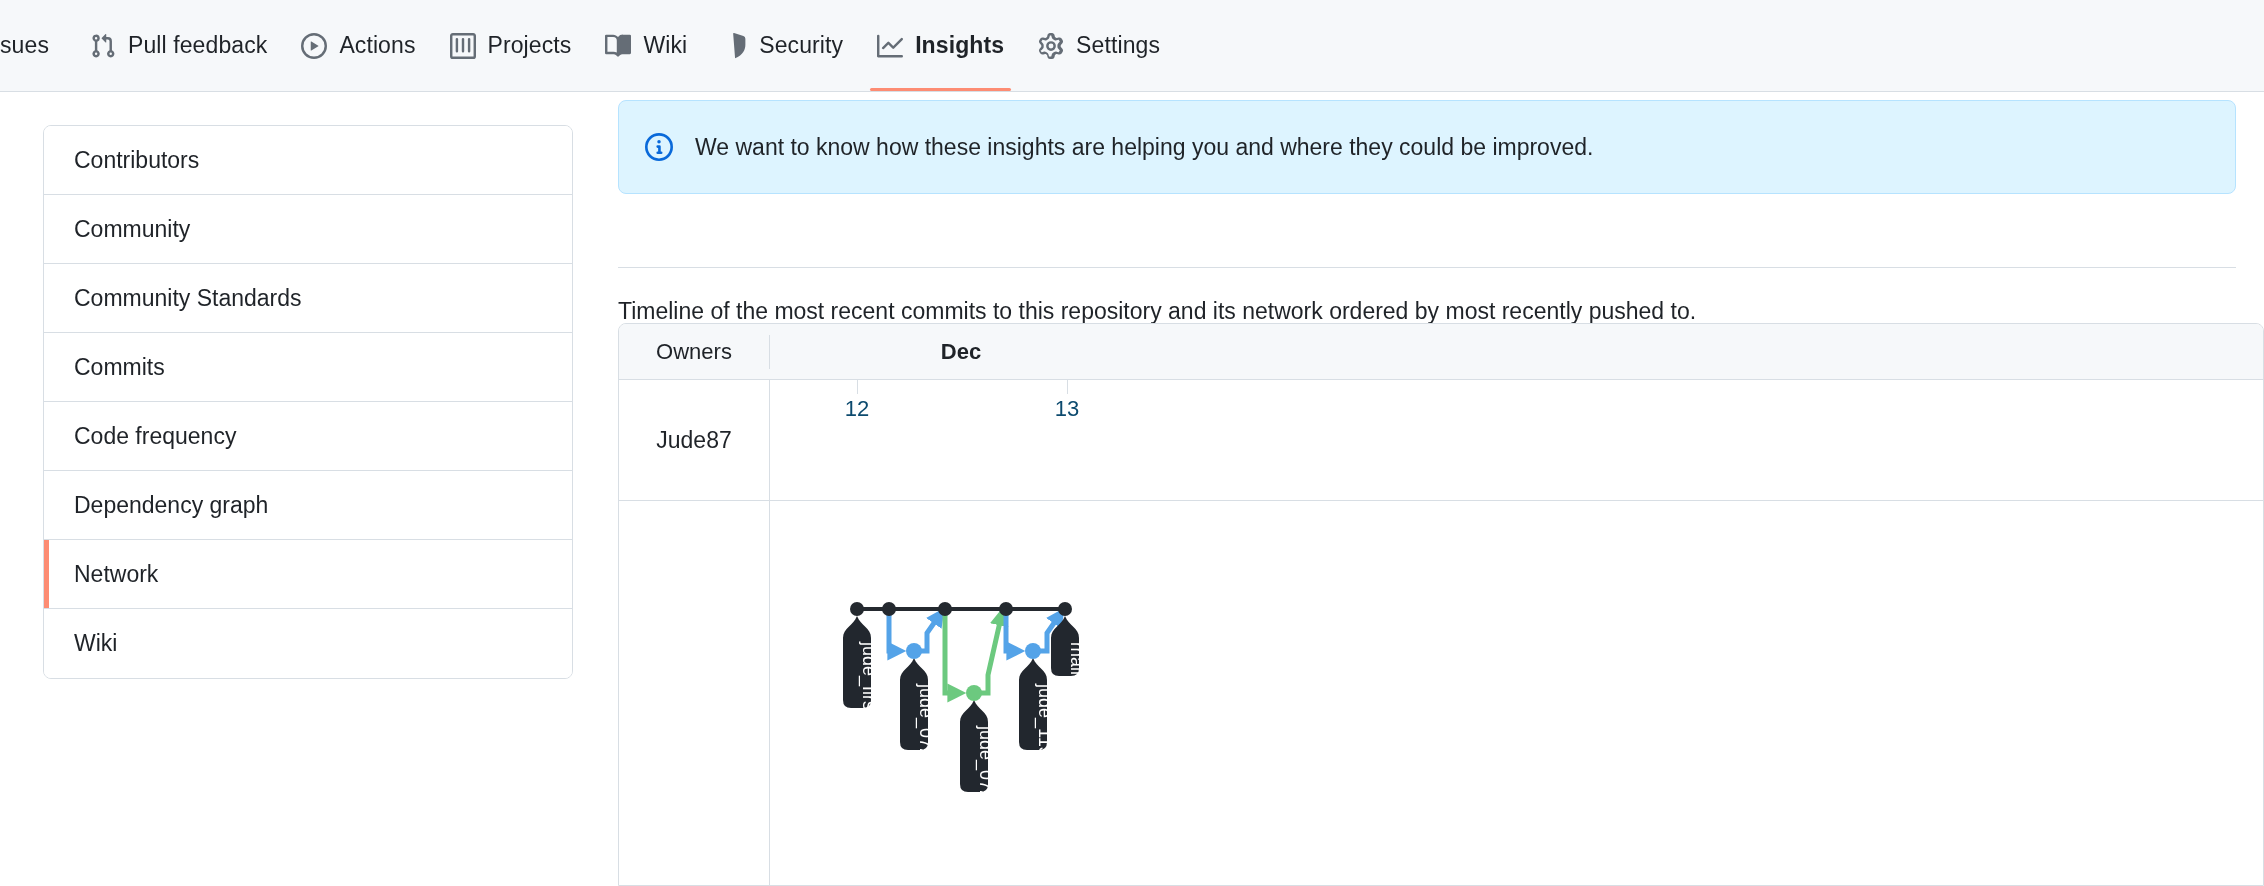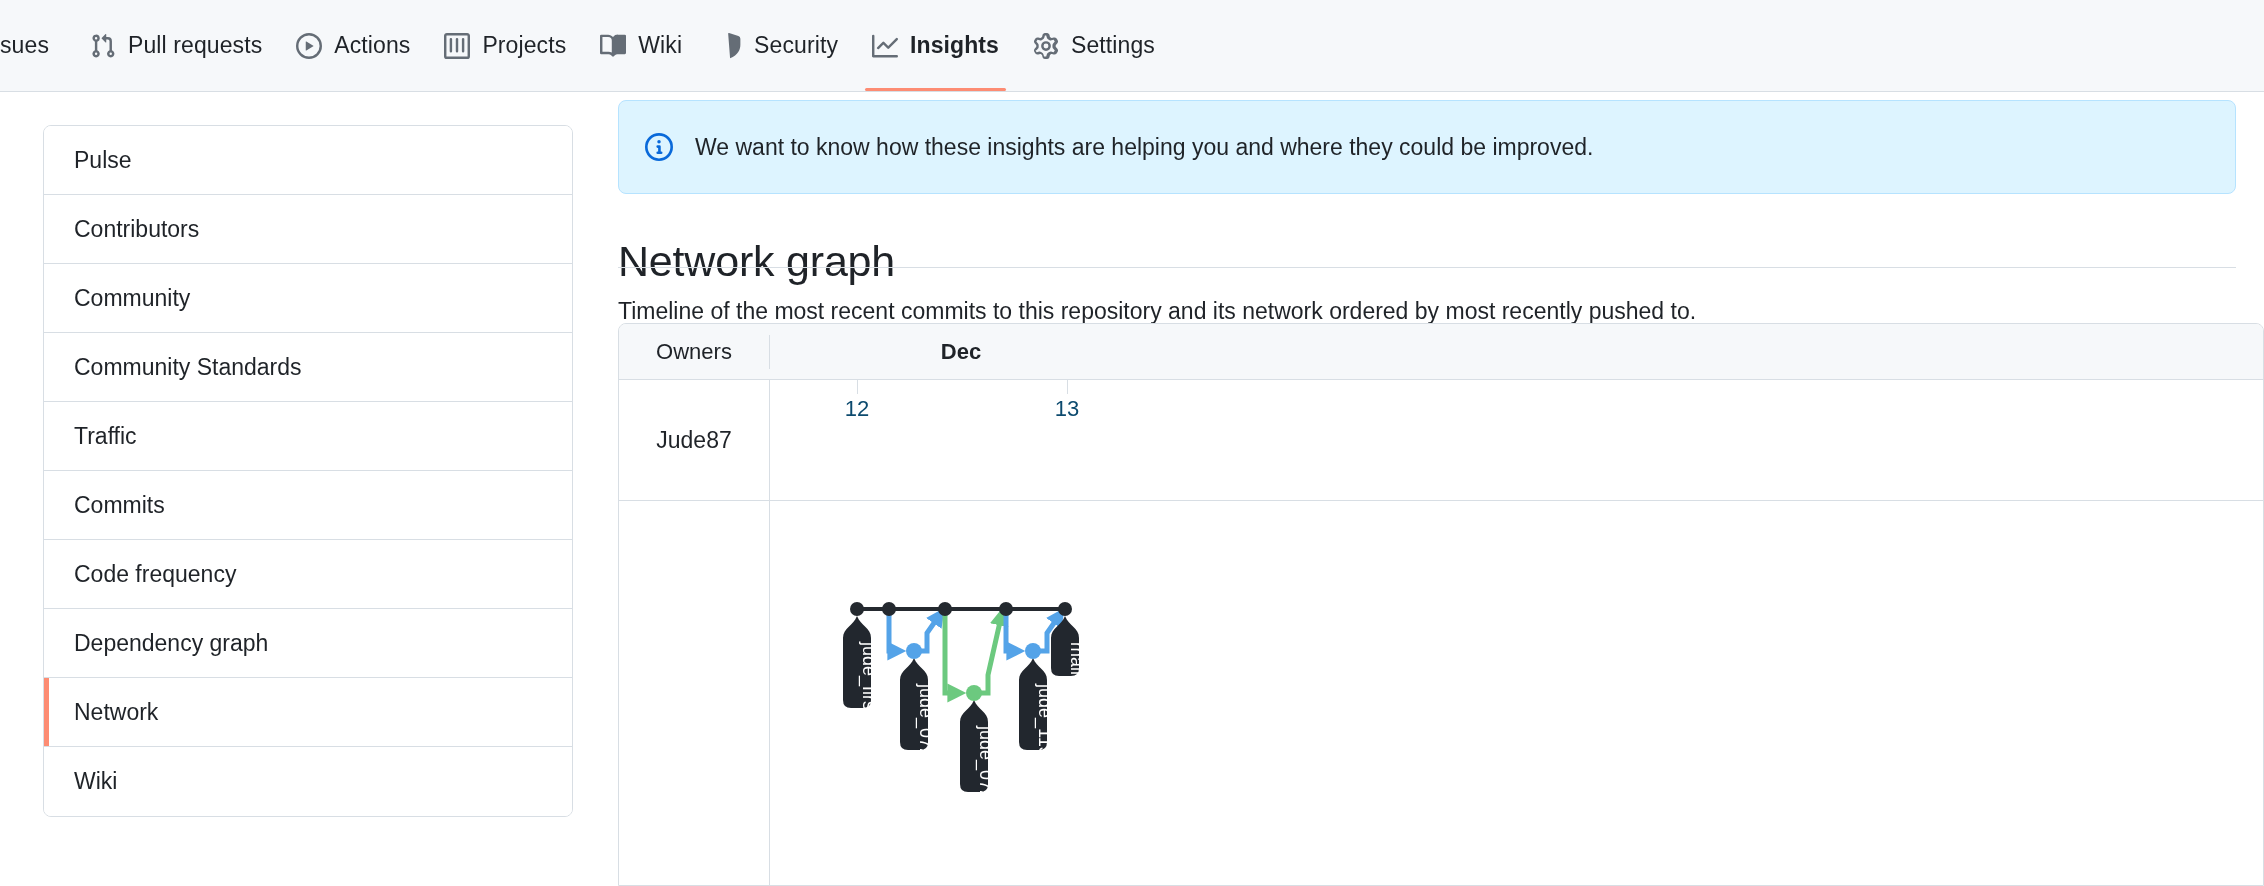--- a/index.html
+++ b/index.html
@@ -146,21 +146,21 @@
     <div class="nav-item partial">
       <span class="nav-label">sues</span>
     </div>
 
     <div class="nav-item">
       <span class="nav-icon">
         <svg viewBox="0 0 16 16">
             <path d="M1.5 3.25a2.25 2.25 0 113 2.122v5.256a2.251 2.251 0 11-1.5 0V5.372A2.25 2.25 0 011.5 3.25zm5.677-.177L9.573.677A.25.25 0 0110 .854V2.5h1A2.5 2.5 0 0113.5 5v5.628a2.251 2.251 0 11-1.5 0V5a1 1 0 00-1-1h-1v1.646a.25.25 0 01-.427.177L7.177 3.427a.25.25 0 010-.354zM3.75 2.5a.75.75 0 100 1.5.75.75 0 000-1.5zm0 9.5a.75.75 0 100 1.5.75.75 0 000-1.5zm8.25.75a.75.75 0 101.5 0 .75.75 0 00-1.5 0z"></path>
           </svg>
       </span>
-      <span class="nav-label">Pull requests</span>
+      <span class="nav-label">Pull feedback</span>
     </div>
 
     <div class="nav-item">
       <span class="nav-icon">
         <svg viewBox="0 0 16 16">
             <path d="M8 0a8 8 0 100 16A8 8 0 008 0zM1.5 8a6.5 6.5 0 1113 0 6.5 6.5 0 01-13 0zm4.879-2.773l4.264 2.559a.25.25 0 010 .428l-4.264 2.559A.25.25 0 016 10.559V5.442a.25.25 0 01.379-.215z"></path>
           </svg>
       </span>
       <span class="nav-label">Actions</span>
     </div>
@@ -210,33 +210,27 @@
       <span class="nav-label">Settings</span>
     </div>
 
   </div>
 </div>
 
 <div class="page">
 
   <nav class="sidebar">
     <div class="side-item">
-        <span>Pulse</span>
-      </div>
-    <div class="side-item">
         <span>Contributors</span>
       </div>
     <div class="side-item">
         <span>Community</span>
       </div>
     <div class="side-item">
         <span>Community Standards</span>
-      </div>
-    <div class="side-item">
-        <span>Traffic</span>
       </div>
     <div class="side-item">
         <span>Commits</span>
       </div>
     <div class="side-item">
         <span>Code frequency</span>
       </div>
     <div class="side-item">
         <span>Dependency graph</span>
       </div>
@@ -252,21 +246,20 @@
 
     <div class="flash">
       <span class="flash-icon">
         <svg viewBox="0 0 16 16">
             <path d="M0 8a8 8 0 1116 0A8 8 0 010 8zm8-6.5a6.5 6.5 0 100 13 6.5 6.5 0 000-13zM6.5 7.75A.75.75 0 017.25 7h1a.75.75 0 01.75.75v2.75h.25a.75.75 0 010 1.5h-2a.75.75 0 010-1.5h.25v-2h-.25a.75.75 0 01-.75-.75zM8 6a1 1 0 110-2 1 1 0 010 2z"></path>
           </svg>
       </span>
       <span class="flash-text">We want to know how these insights are helping you and where they could be improved.</span>
     </div>
 
-    <h1 class="page-title">Network graph</h1>
     <div class="title-rule"></div>
     <div class="subtitle">Timeline of the most recent commits to this repository and its network ordered by most recently pushed to.</div>
 
     <div class="graph-panel">
 
       <div class="graph-head">
         <div class="head-owners">Owners</div>
         <div class="head-divider"></div>
         <div class="head-month" id="month-label" style="left: 142px; width: 400px; justify-content: center;">Dec</div>
       </div>

